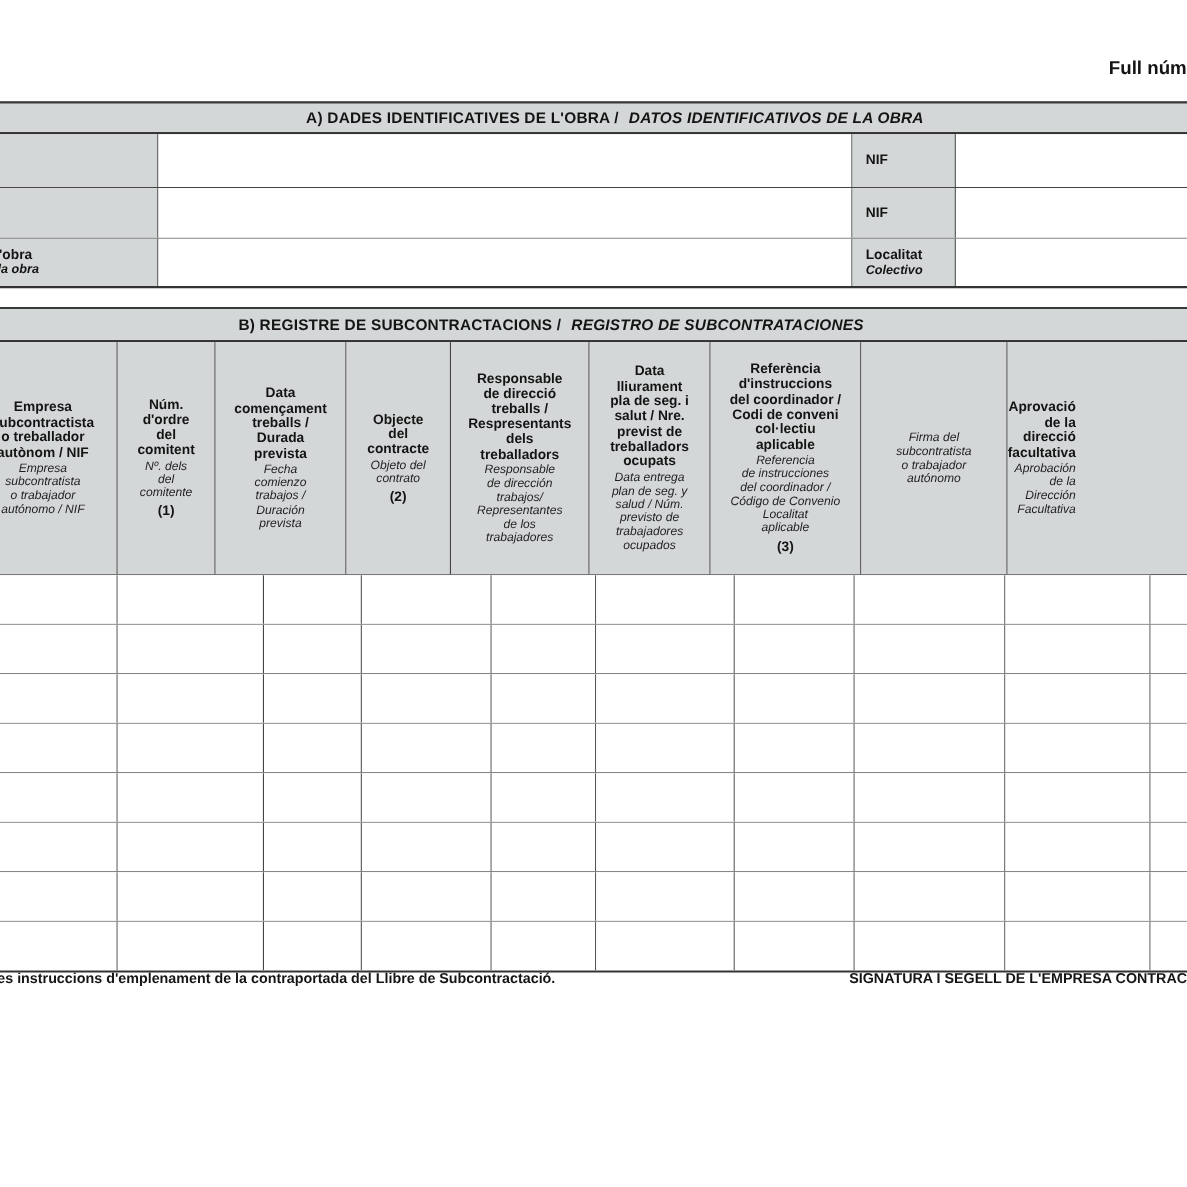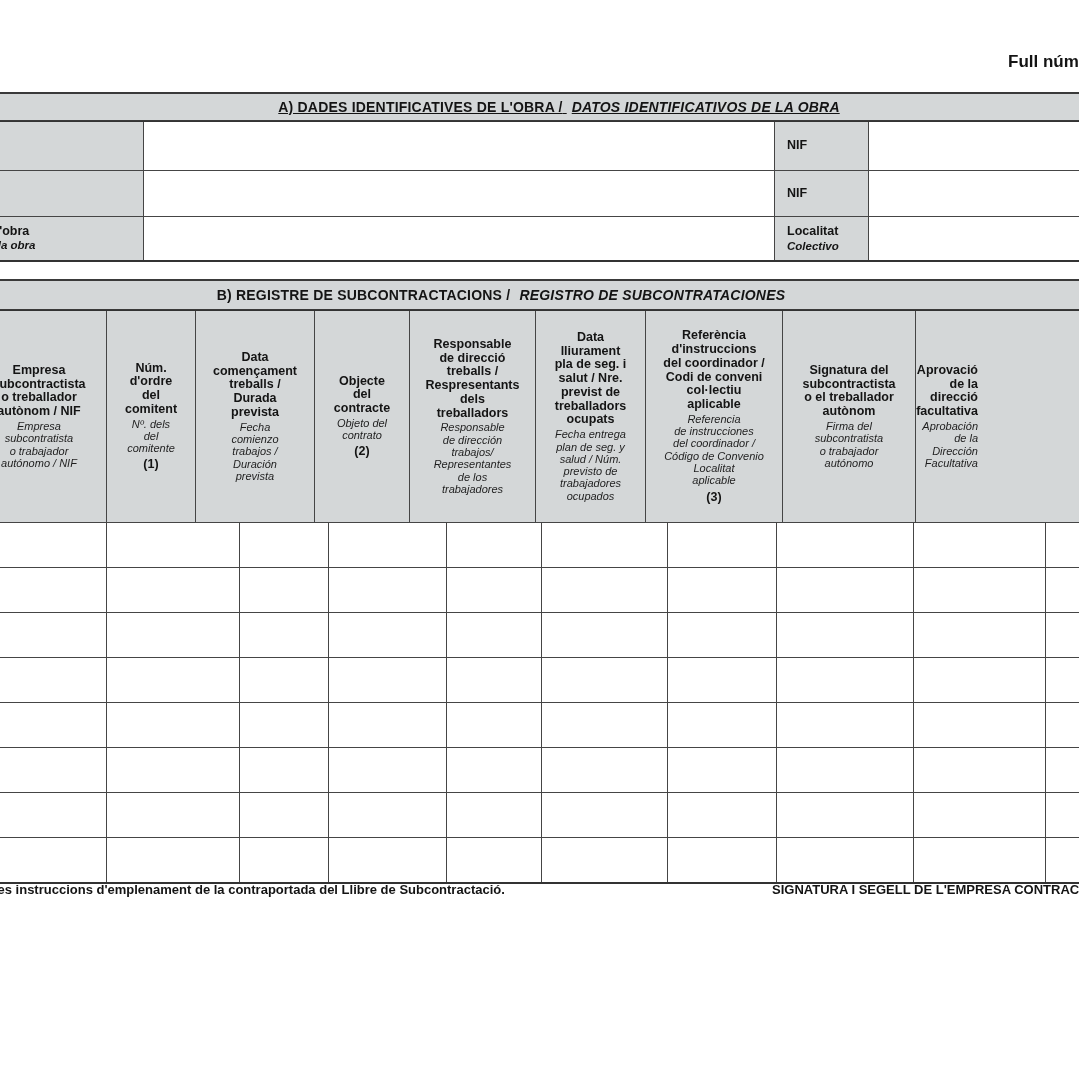--- a/index.html
+++ b/index.html
@@ -17,21 +17,21 @@
   .doc-title .es{font-style:italic;}
   .sheet-label{position:absolute;left:1038px;top:52px;font-size:17px;font-weight:bold;white-space:nowrap;}
 
   
   .bar{position:absolute;left:0;width:1208px;box-sizing:border-box;
     background:#d4d7d8;border:1.5px solid #3a3a3a;border-top-width:2.5px;
     display:flex;align-items:center;justify-content:center;
     font-size:14px;font-weight:bold;letter-spacing:.2px;white-space:nowrap;}
   .bar .es{font-style:italic;margin-left:5px;}
   .bar-a{top:92px;height:29px;}
-  .bar-a .bar-inner{position:relative;left:-15px;text-decoration:underline;}
+  .bar-a .bar-inner{position:relative;left:-15px;}
   .bar-b{top:279px;height:31px;}
   .bar-b .bar-inner{position:relative;left:-73px;}
 
   
   .table-a{position:absolute;top:121px;left:0;width:1208px;box-sizing:border-box;
     border:2px solid #333;border-top-width:1.5px;background:#fff;}
   .a-row{display:flex;border-bottom:1.5px solid #454545;}
   .a-row:last-child{border-bottom:none;}
   .a-row:nth-child(1){height:48px;}
   .a-row:nth-child(2){height:45px;}
@@ -188,21 +188,21 @@
 trabajadores</div>
         </div>
         <div class="b-hcell" style="width: 110px;">
           <div class="hca">Data
 lliurament
 pla de seg. i
 salut / Nre.
 previst de
 treballadors
 ocupats</div>
-          <div class="hes">Fecha entrega
+          <div class="hes">Data entrega
 plan de seg. y
 salud / Núm.
 previsto de
 trabajadores
 ocupados</div>
         </div>
         <div class="b-hcell" style="width: 137px;">
           <div class="hca">Referència
 d'instruccions
 del coordinador /
@@ -211,24 +211,20 @@
 aplicable</div>
           <div class="hes">Referencia
 de instrucciones
 del coordinador /
 Código de Convenio
 Localitat
 aplicable</div>
           <div class="hnote">(3)</div>
         </div>
         <div class="b-hcell" style="width: 133px;">
-          <div class="hca">Signatura del
-subcontractista
-o el treballador
-autònom</div>
           <div class="hes">Firma del
 subcontratista
 o trabajador
 autónomo</div>
         </div>
         <div class="b-hcell b-hcell-right" style="width: 130px;">
           <div class="hca">Aprovació
 de la
 direcció
 facultativa</div>

